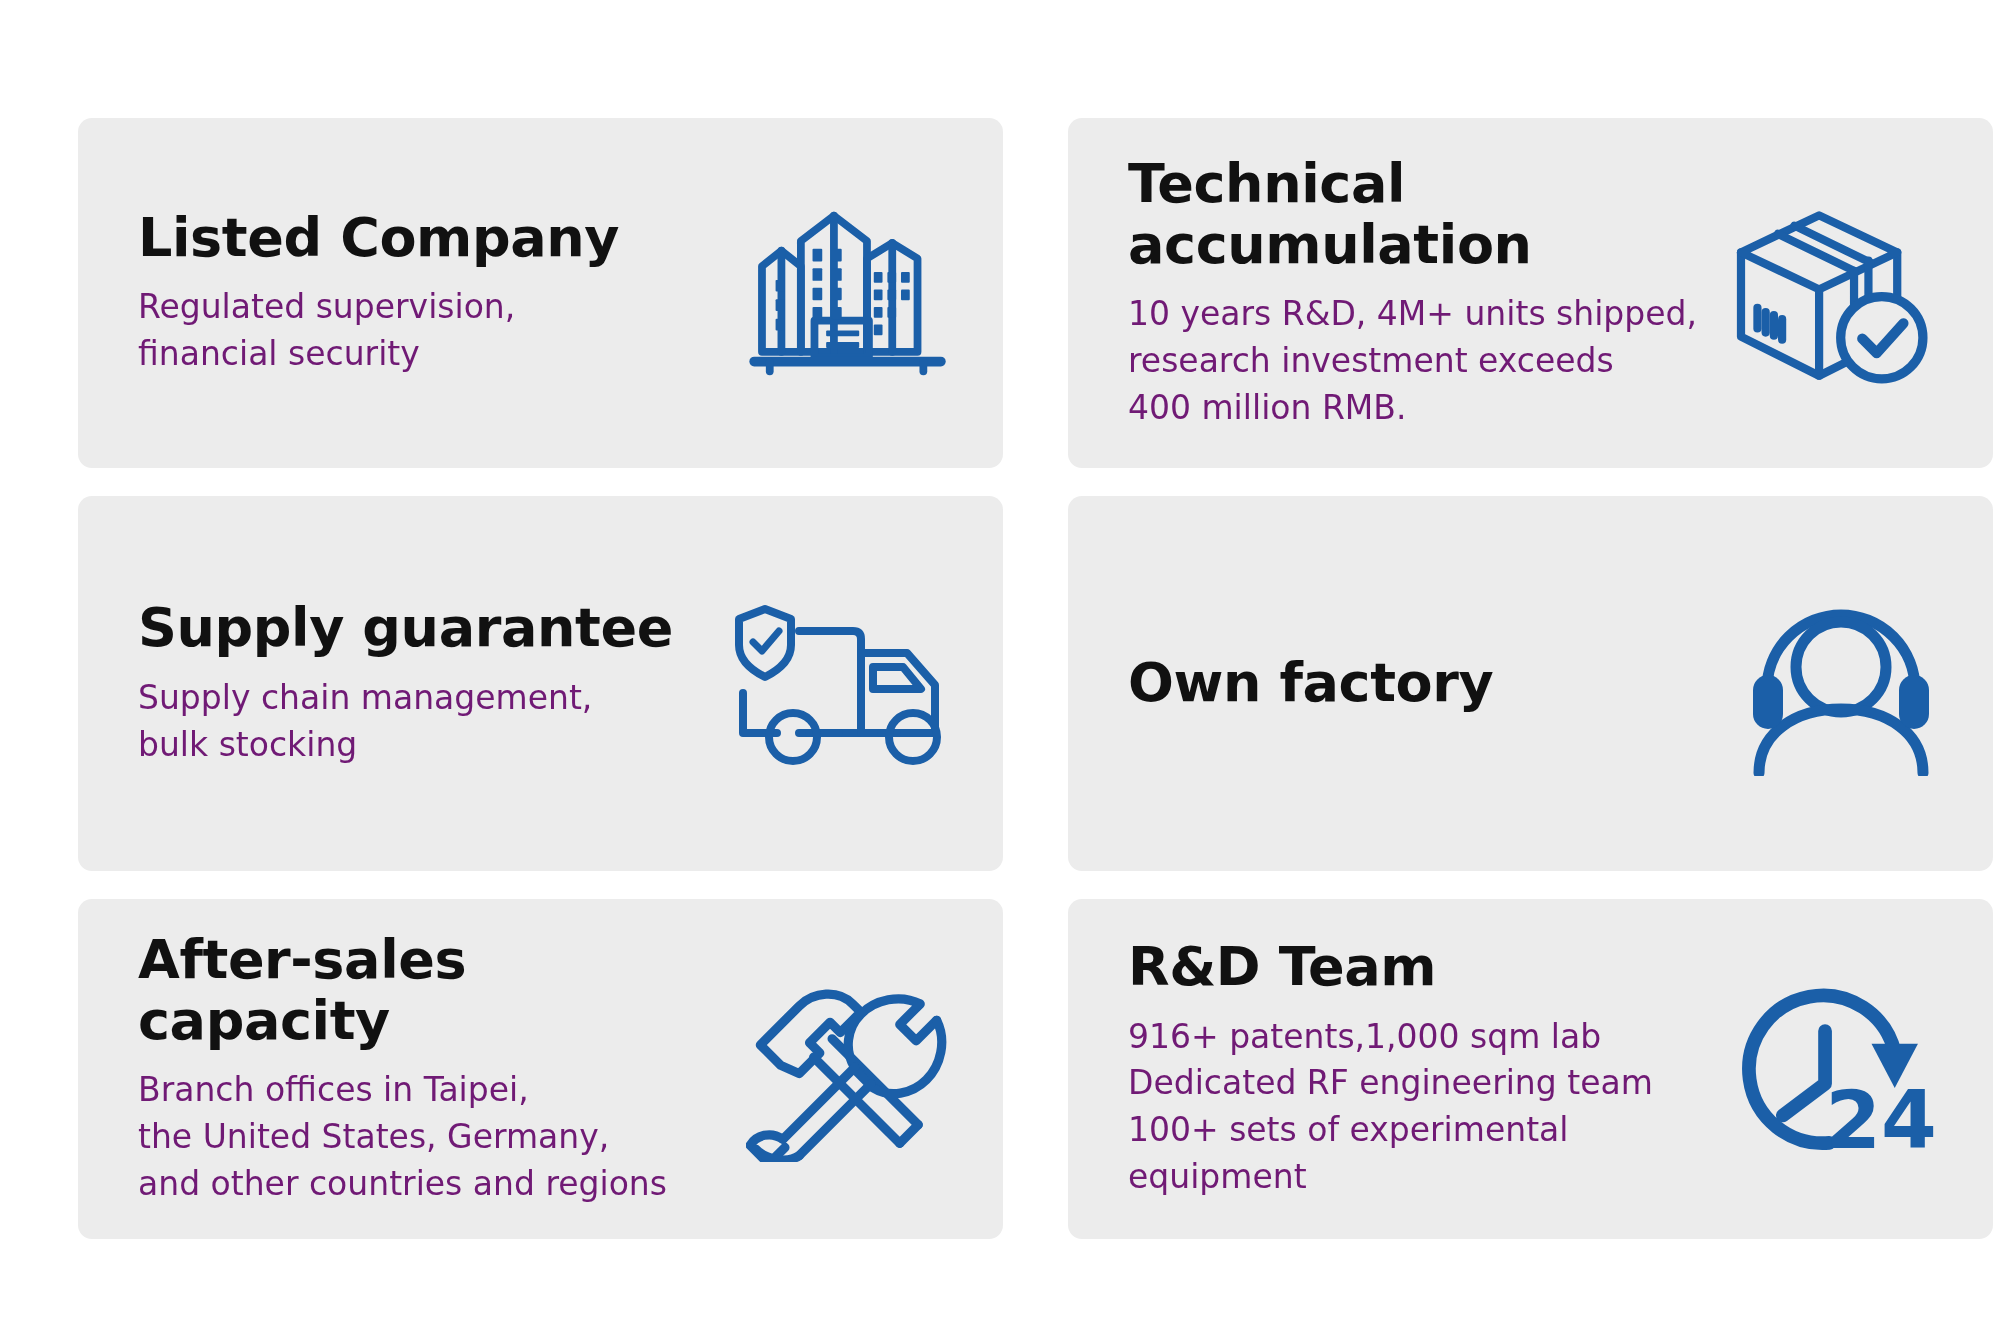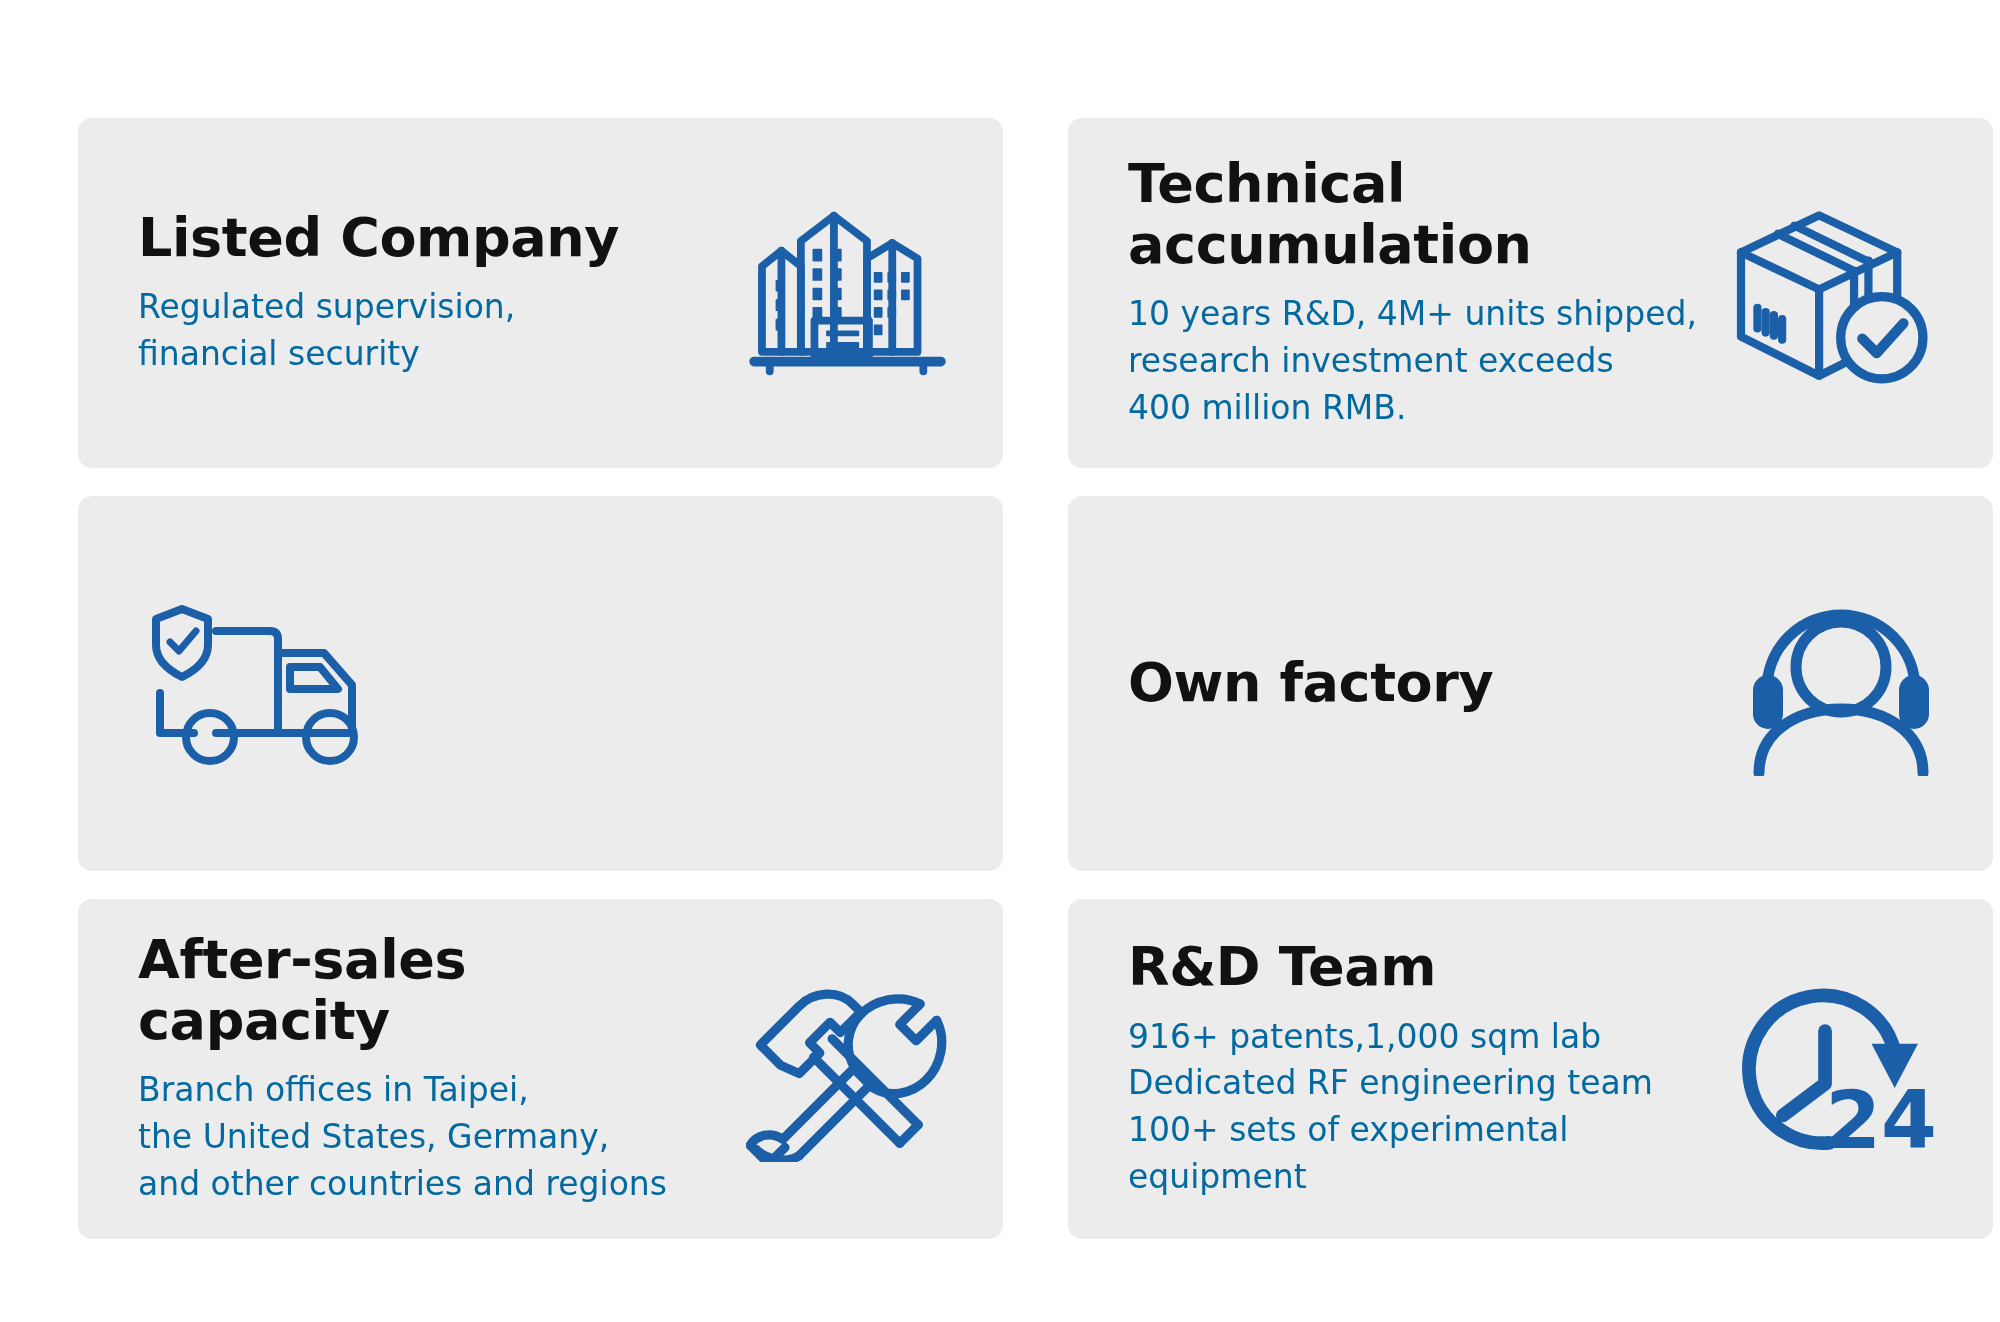--- a/index.html
+++ b/index.html
@@ -54,21 +54,21 @@
     color: #111111;
     letter-spacing: -0.4px;
     white-space: pre-line;
   }
 
   .card-body {
     font-family: "DejaVu Sans", "Liberation Sans", sans-serif;
     font-weight: 400;
     font-size: 33px;
     line-height: 1.42;
-    color: #0369a1;
+    color: #701a75;
     white-space: pre-line;
     margin-top: 16px;
   }
 
   .card-icon {
     flex: 0 0 auto;
     width: 210px;
     height: 190px;
     display: flex;
     align-items: center;
@@ -180,20 +180,25 @@
             <path d="M50 115 L50 135"></path>
           </g>
 
           <circle cx="147" cy="133" r="40" fill="#ececec" stroke="#1b5fa8" stroke-width="9"></circle>
           <path d="M128 134 L142 148 L168 119" stroke="#1b5fa8" stroke-width="10" stroke-linecap="round" stroke-linejoin="round" fill="none"></path>
         </svg>
       </div>
     </div>
 
     <div class="card">
+      <div class="card-text">
+        <div class="card-title">Supply guarantee</div>
+        <div class="card-body">Supply chain management,
+bulk stocking</div>
+      </div>
       <div class="card-icon icon-truck">
         <svg viewBox="0 0 230 165" fill="none" xmlns="http://www.w3.org/2000/svg">
           <g stroke="#1b5fa8" stroke-width="8" stroke-linejoin="round" stroke-linecap="round">
 
             <path d="M18 18 L44 8 L70 18 L70 44 C70 60 56 70 44 76 C32 70 18 60 18 44 Z"></path>
             <path d="M32 41 L41 50 L58 30" stroke-width="7"></path>
 
             <path d="M78 30 L132 30 Q140 30 140 38 L140 132 L78 132"></path>
 
             <path d="M140 52 L186 52 L214 84 L214 132 L140 132"></path>

